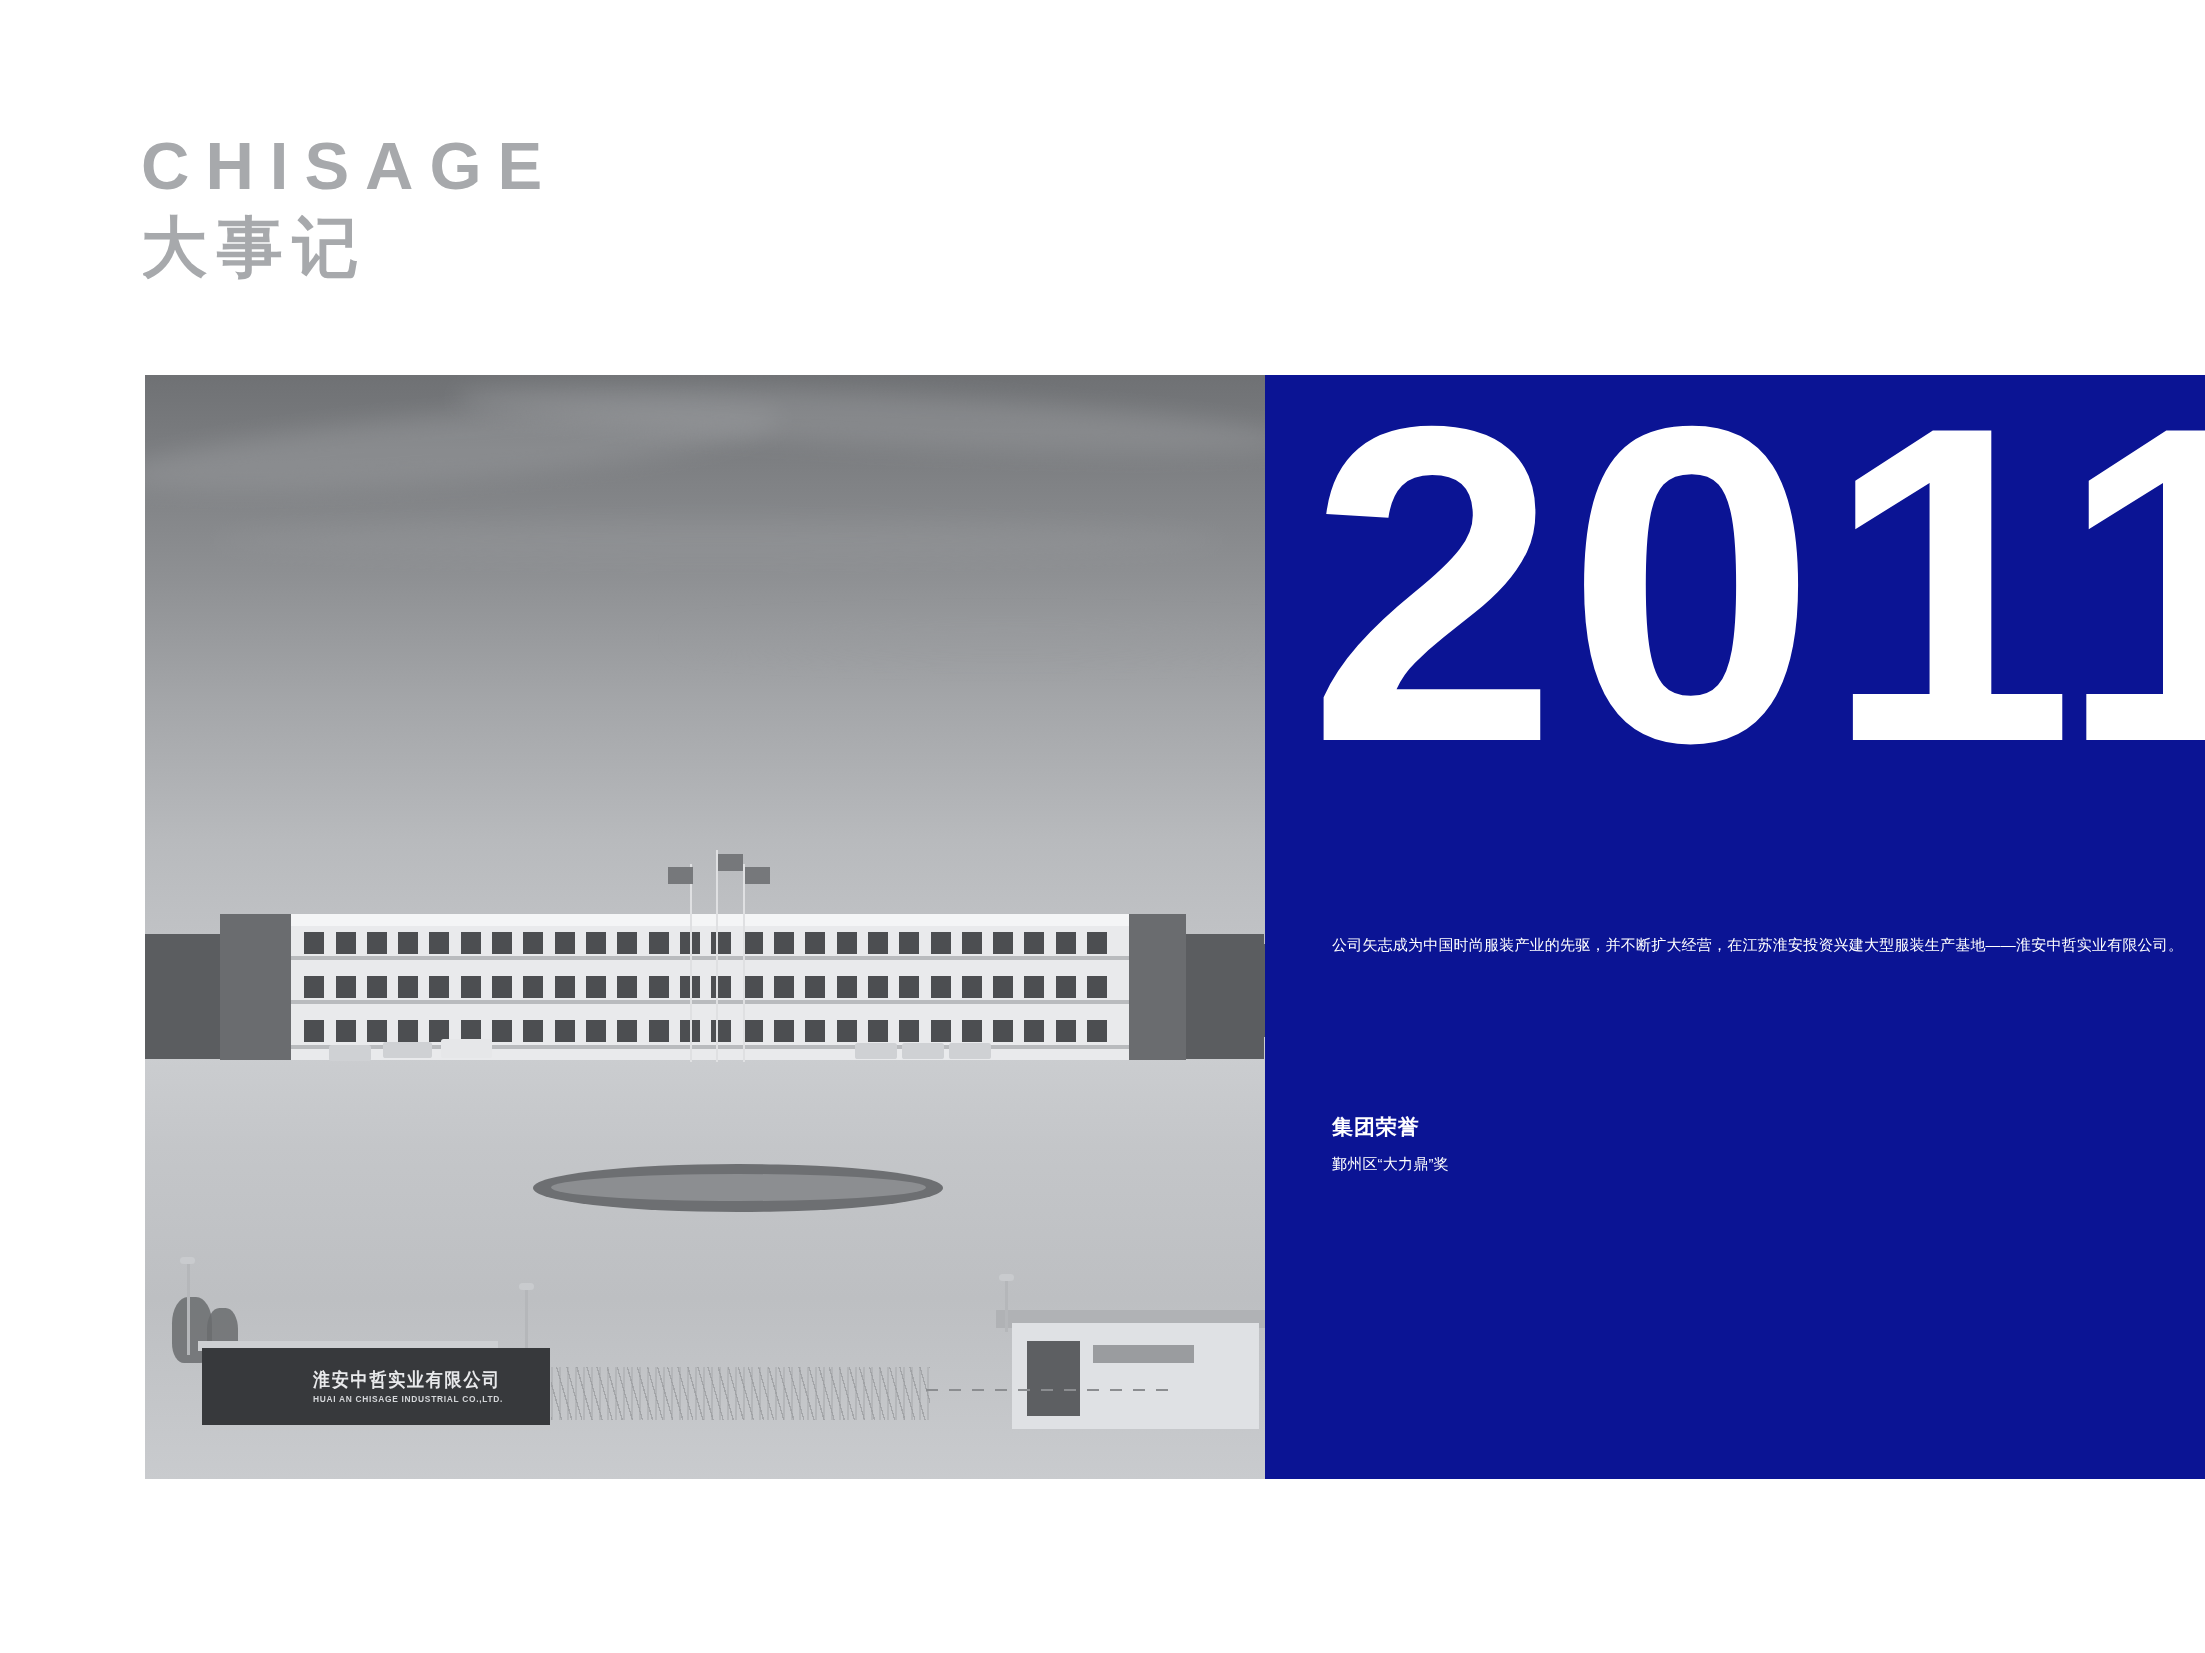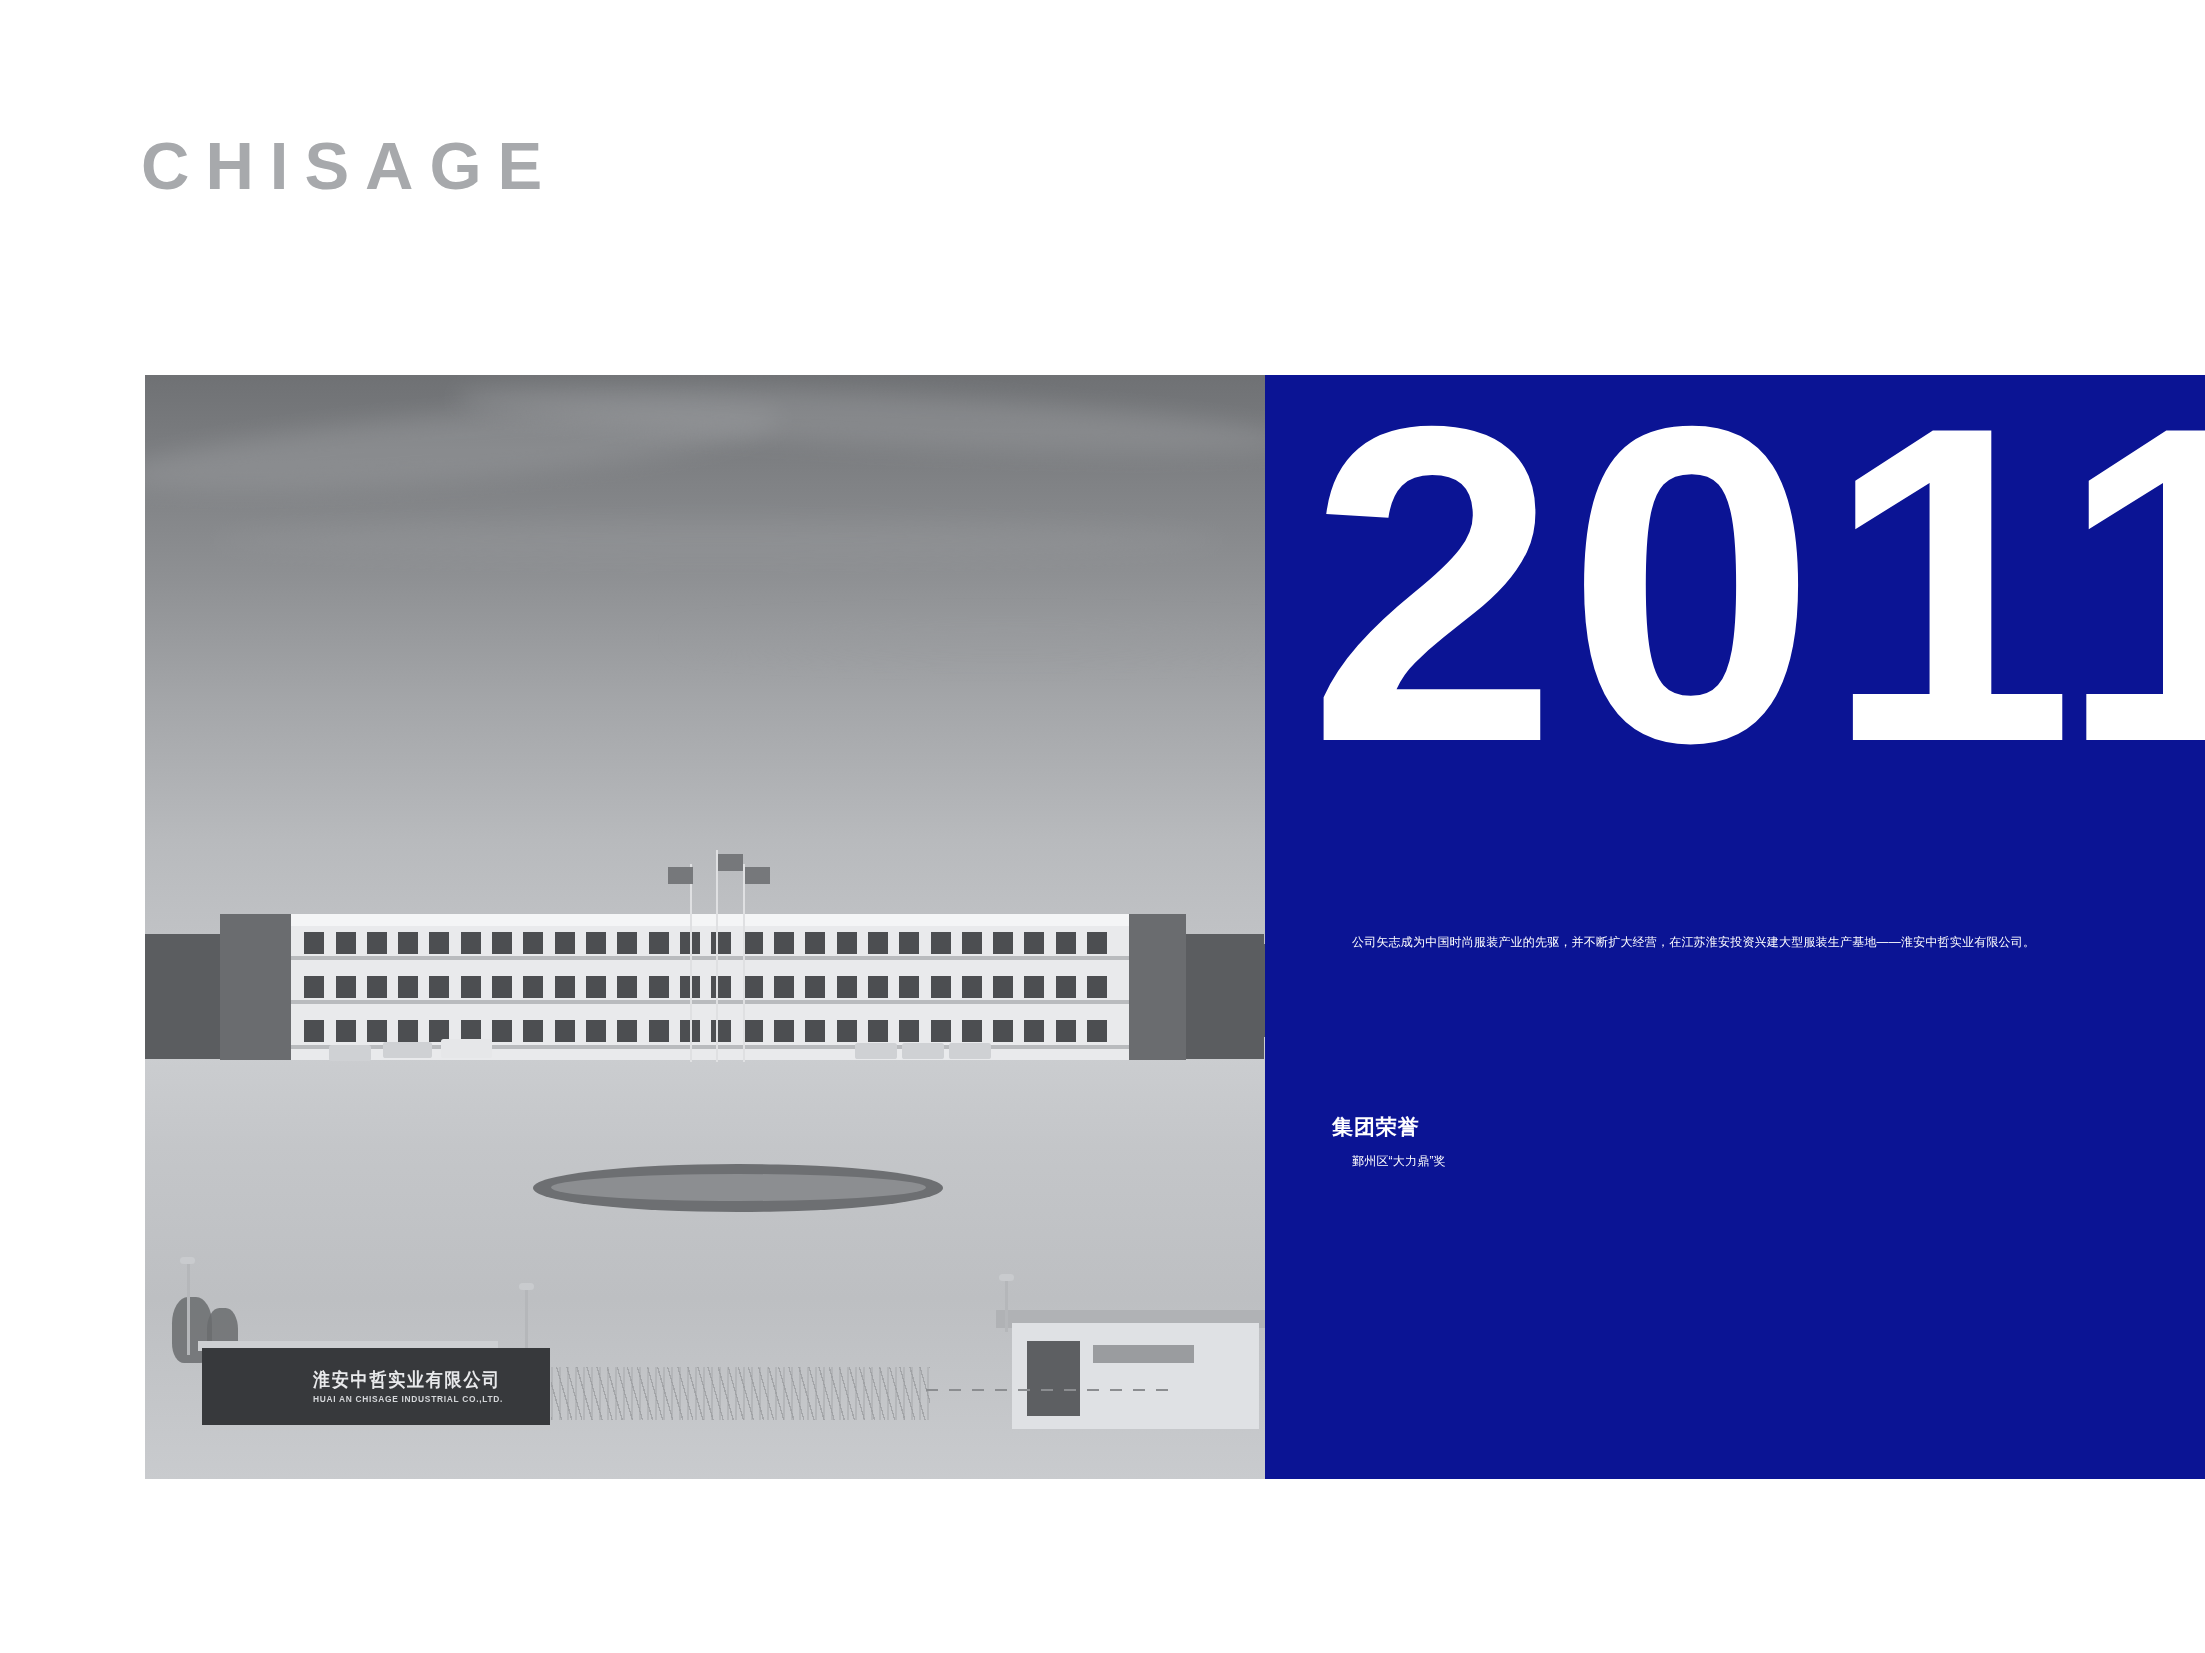--- a/index.html
+++ b/index.html
@@ -114,30 +114,31 @@
   .year-out{
     position:absolute;left:1265px;top:359px;width:1323px;
     font-size:450px;font-weight:700;color:#0b1494;line-height:1;
     letter-spacing:8px;white-space:nowrap;padding-left:43px;box-sizing:border-box;
     clip-path:inset(0 0 0 952px);
   }
 
   
   .btxt{position:absolute;left:1332px;top:918px;color:#ffffff;}
   .b-h{font-size:21px;font-weight:700;letter-spacing:0.9px;line-height:1;}
-  .b-p{margin-top:15px;font-size:12px;font-weight:400;line-height:1.62;letter-spacing:0.2px;margin-left:20px;}
+  .b-p{margin-top:15px;font-size:15px;font-weight:400;line-height:1.62;letter-spacing:0.2px;}
   .btxt2{position:absolute;left:1332px;top:1116px;color:#ffffff;}
 </style>
 </head>
 <body>
 
 <div class="stage">
 
   <div class="hdr">
     <div class="hdr-en">CHISAGE</div>
+    <div class="hdr-cn">大事记</div>
   </div>
 
   <div class="photo">
     <div class="ph-sky"></div>
     <div class="ph-cloud ph-c1"></div>
     <div class="ph-cloud ph-c2"></div>
     <div class="ph-cloud ph-c3"></div>
     <div class="ph-cloud ph-c4"></div>
     <div class="ph-ground"></div>
 

